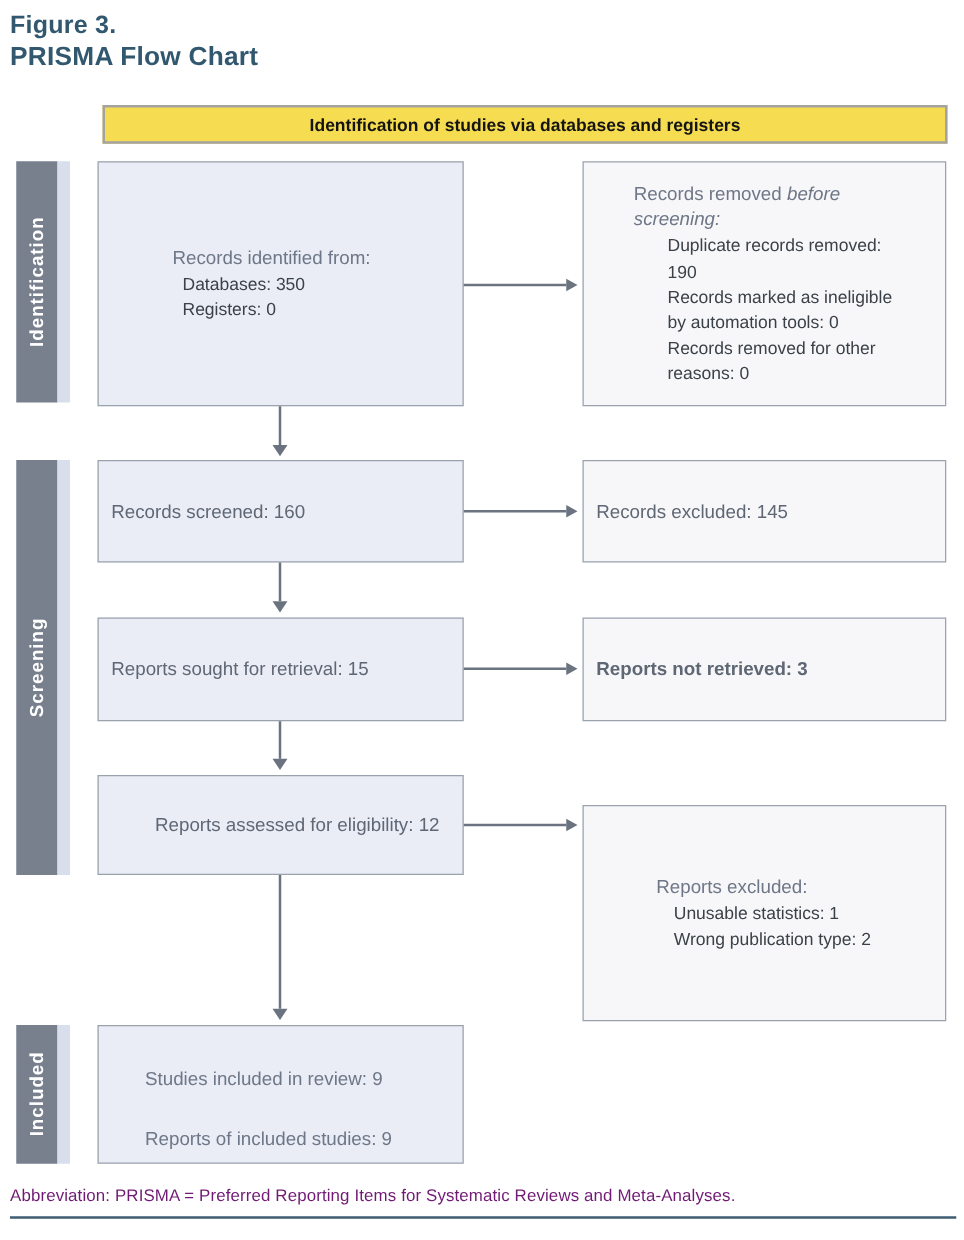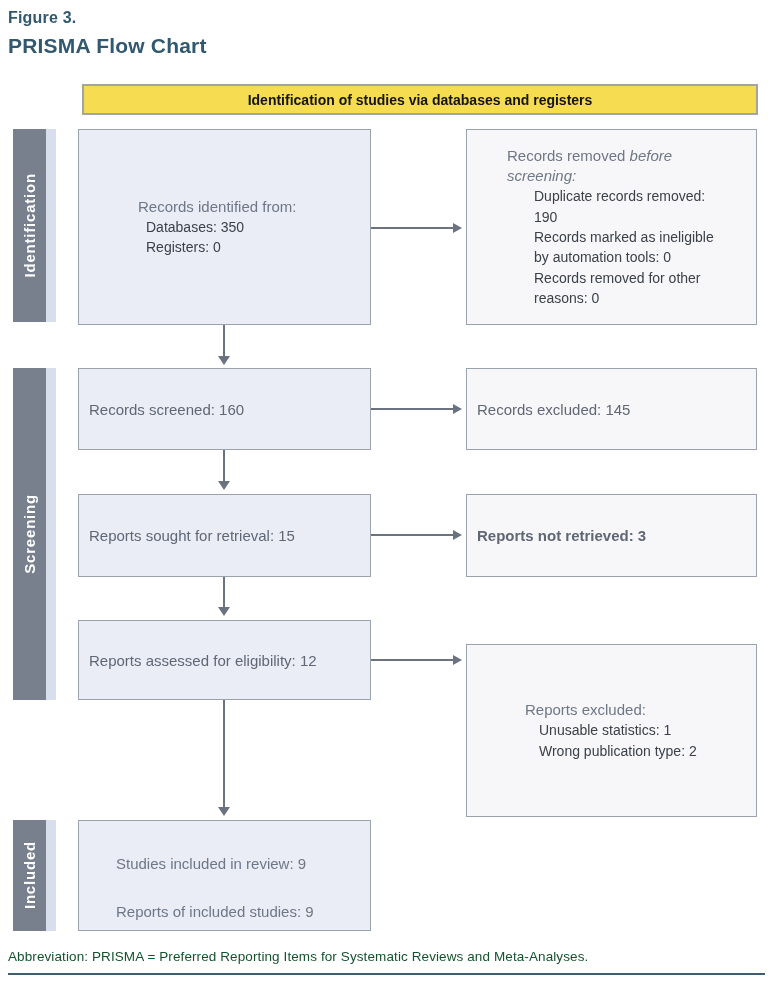--- a/index.html
+++ b/index.html
@@ -9,21 +9,21 @@
     width: 771px;
     height: 992px;
     background: #ffffff;
     font-family: "Liberation Sans", sans-serif;
     overflow: hidden;
   }
 
   
   .figure-label {
     position: absolute; left: 8px; top: 9px;
-    font-size: 16px; font-weight: bold; color: #31586f;
+    font-size: 20px; font-weight: bold; color: #31586f;
     letter-spacing: 0.2px;
   }
   .page-title {
     position: absolute; left: 8px; top: 34px;
     font-size: 21px; font-weight: bold; color: #31586f;
     letter-spacing: 0.2px;
   }
 
   
   .banner {
@@ -60,21 +60,21 @@
   }
   .fbox.left-col  { left: 78px;  width: 293px; background: #eaedf6; }
   .fbox.right-col { left: 466px; width: 291px; background: #f7f7f9; }
 
   .box-records-identified { top: 129px; height: 196px; }
   .box-records-removed    { top: 129px; height: 196px; }
   .box-records-screened   { top: 368px; height: 82px; }
   .box-records-excluded   { top: 368px; height: 82px; }
   .box-reports-sought     { top: 494px; height: 83px; }
   .box-reports-not-retrieved { top: 494px; height: 83px; font-weight: bold; }
-  .box-reports-assessed   { top: 620px; height: 80px; }
+  .box-reports-assessed   { top: 620px; height: 80px; padding-left: 35px; }
   .box-reports-excluded   { top: 620px; height: 173px; margin-top: 24px; }
   .box-studies-included   { top: 820px; height: 111px; }
 
   .center-line { align-items: flex-start; justify-content: center; }
   .single-label { font-size: 15px; color: #5f6775; text-align: center; padding: 0 10px; }
 
   .box-heading { font-size: 15px; color: #6e7787; line-height: 1.35; }
   .box-detail  { font-size: 14px; color: #3b4148; line-height: 1.45; }
   .italic { font-style: italic; }
 
@@ -114,21 +114,21 @@
     border-top: 9px solid #6b7380;
   }
   .va-1 { top: 325px; height: 31px; }
   .va-2 { top: 450px; height: 31px; }
   .va-3 { top: 577px; height: 30px; }
   .va-4 { top: 700px; height: 107px; }
 
   
   .footer-note {
     position: absolute; left: 8px; top: 949px;
-    font-size: 13.5px; color: #14532d; letter-spacing: 0.1px;
+    font-size: 13.5px; color: #701a75; letter-spacing: 0.1px;
   }
   .footer-rule {
     position: absolute; left: 8px; top: 973px; width: 757px;
     border-top: 2px solid #3e5d71;
   }
 </style>
 </head>
 <body>
 
 <div class="canvas">

